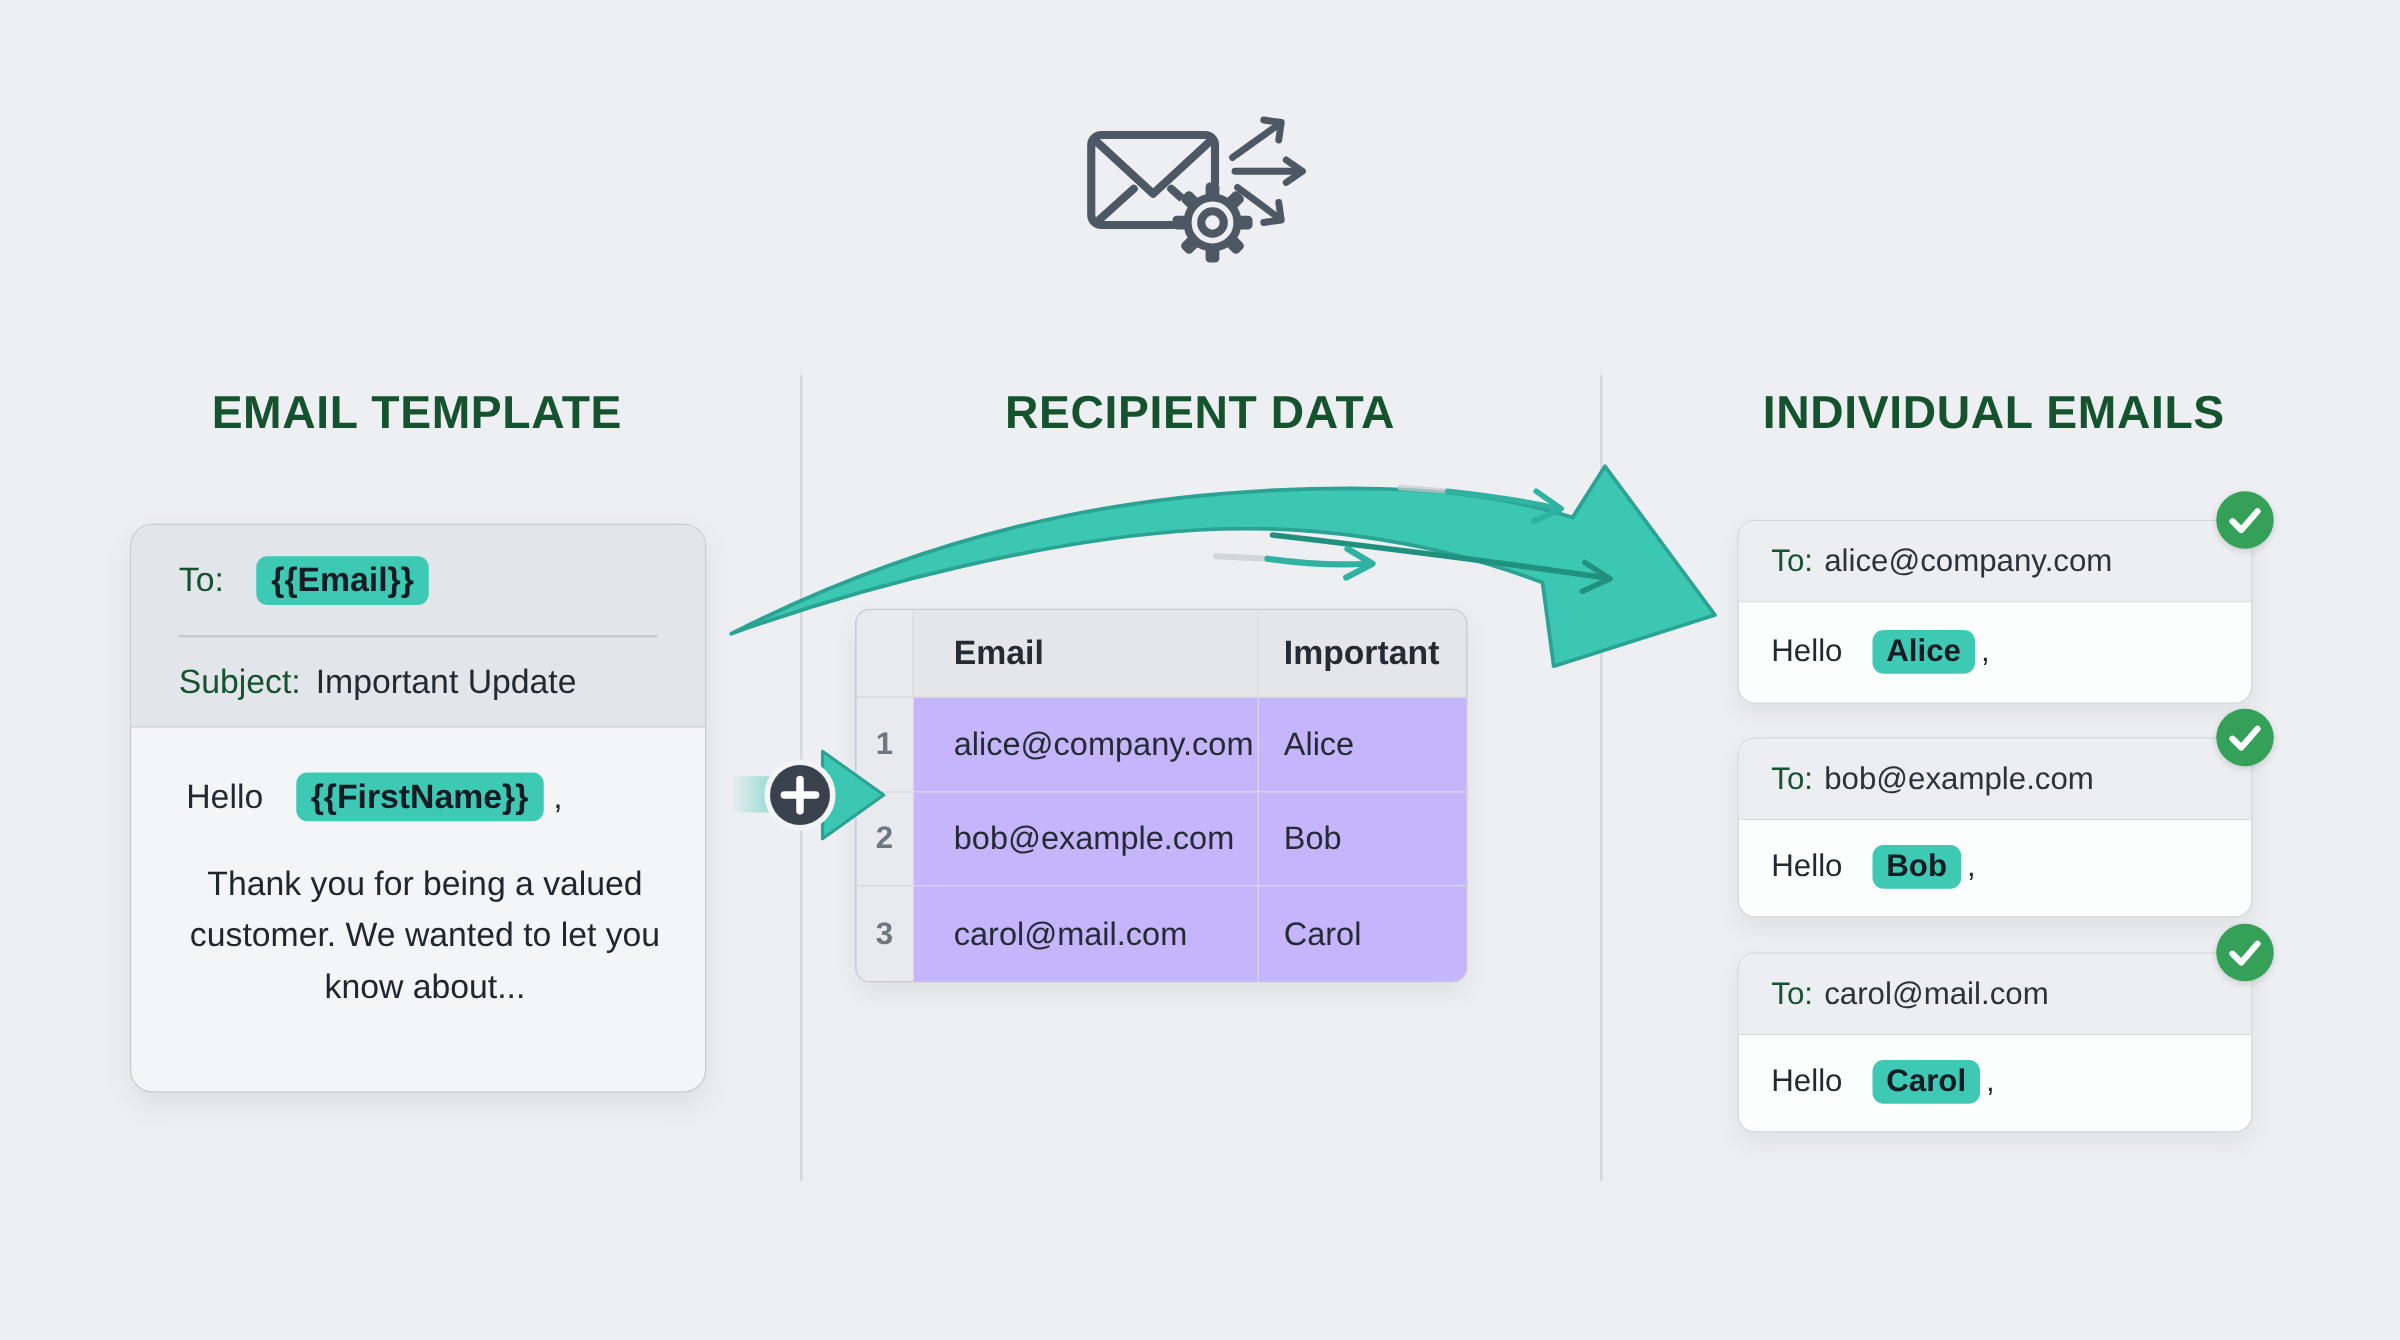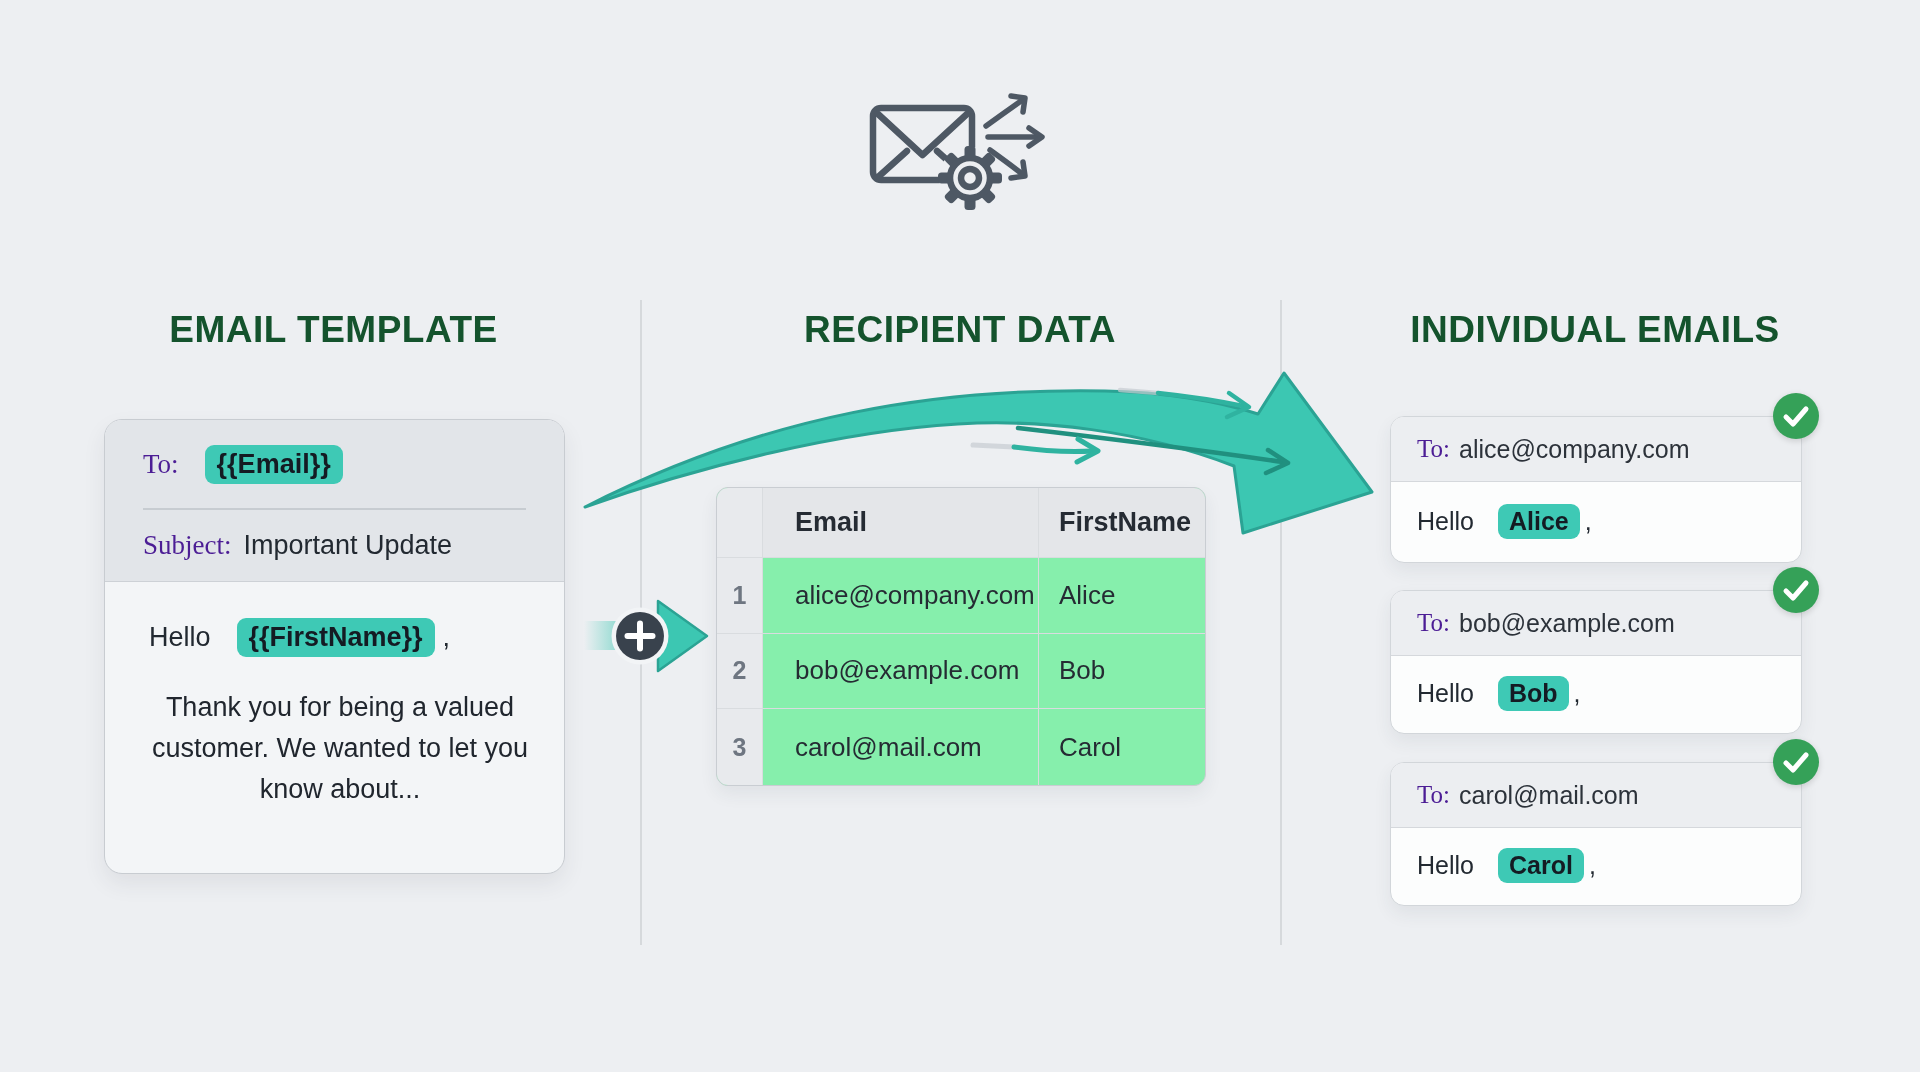--- a/index.html
+++ b/index.html
@@ -17,33 +17,33 @@
   
   .tpl-card{
     position:absolute; left:104px; top:419px; width:459px; height:453px;
     border:1.5px solid #c8ccd1; border-radius:18px; overflow:hidden;
     background:#f3f5f7; box-shadow:0 10px 22px rgba(45,55,70,.08);
   }
   .tpl-head{background:#e2e5e9; border-bottom:1.5px solid #cdd1d6;}
   .tpl-row{height:86px; display:flex; align-items:center; gap:12px; margin:0 38px; font-size:27px;}
   .tpl-row.first{border-bottom:2px solid #c7ccd1; height:88px;}
   .tpl-row.second{height:71px;}
-  .field-label{color:#4c1d95;font-family:Liberation Serif, serif;}
+  .field-label{color:#14532d;}
   .chip{
     background:#3ec9b5; color:#141b23; font-weight:700;
     padding:4px 12px; border-radius:9px; white-space:nowrap;margin-left:14px;
   }
   .tpl-body{padding:36px 40px 0 44px;}
   .greeting{font-size:27px; display:flex; align-items:center; gap:12px; margin:0 0 30px 0;}
   .greeting .suffix{margin-left:-4px;}
   .tpl-paragraph{font-size:27px; line-height:1.52; width:382px; margin:0; color:#20262e;text-align:center;}
   
   .rec-table{
-    position:absolute; left:716px; top:487px; width:488px; height:297px;
-    border:1.5px solid #c9cdd2; border-radius:12px; overflow:hidden; background:#86efac;
+    position:absolute; left:684px; top:487px; width:488px; height:297px;
+    border:1.5px solid #c9cdd2; border-radius:12px; overflow:hidden; background:#c4b5fd;
     box-shadow:0 8px 18px rgba(45,55,70,.07);
     display:grid; grid-template-columns:46px 276px 166px; grid-template-rows:70px 1fr 1fr 1fr;
   }
   .cell{display:flex; align-items:center; border-right:1.5px solid #d9dcdf; border-bottom:1.5px solid #d9dcdf; font-size:26px;}
   .cell:nth-child(3n){border-right:none;}
   .cell.last-row{border-bottom:none;}
   .cell.head{background:#e4e6e9; font-weight:700; color:#1d242c; font-size:27px;}
   .cell.num{background:#e8eaed; justify-content:center; color:#6e7681; font-weight:700; font-size:25px;}
   .cell.email-cell{padding-left:32px; color:#252b33;}
   .cell.name-cell{padding-left:20px; color:#252b33;}
@@ -98,21 +98,21 @@
         <span class="chip">{{FirstName}}</span>
         <span class="suffix">,</span>
       </p>
       <p class="tpl-paragraph">Thank you for being a valued customer. We wanted to let you know about...</p>
     </div>
   </div>
 
   <div class="rec-table">
     <div class="cell head num"></div>
     <div class="cell head email-cell">Email</div>
-    <div class="cell head name-cell">FirstName</div>
+    <div class="cell head name-cell">Important</div>
 
     <div class="cell num">1</div>
     <div class="cell email-cell">alice@company.com</div>
     <div class="cell name-cell">Alice</div>
 
     <div class="cell num">2</div>
     <div class="cell email-cell">bob@example.com</div>
     <div class="cell name-cell">Bob</div>
 
     <div class="cell num last-row">3</div>

